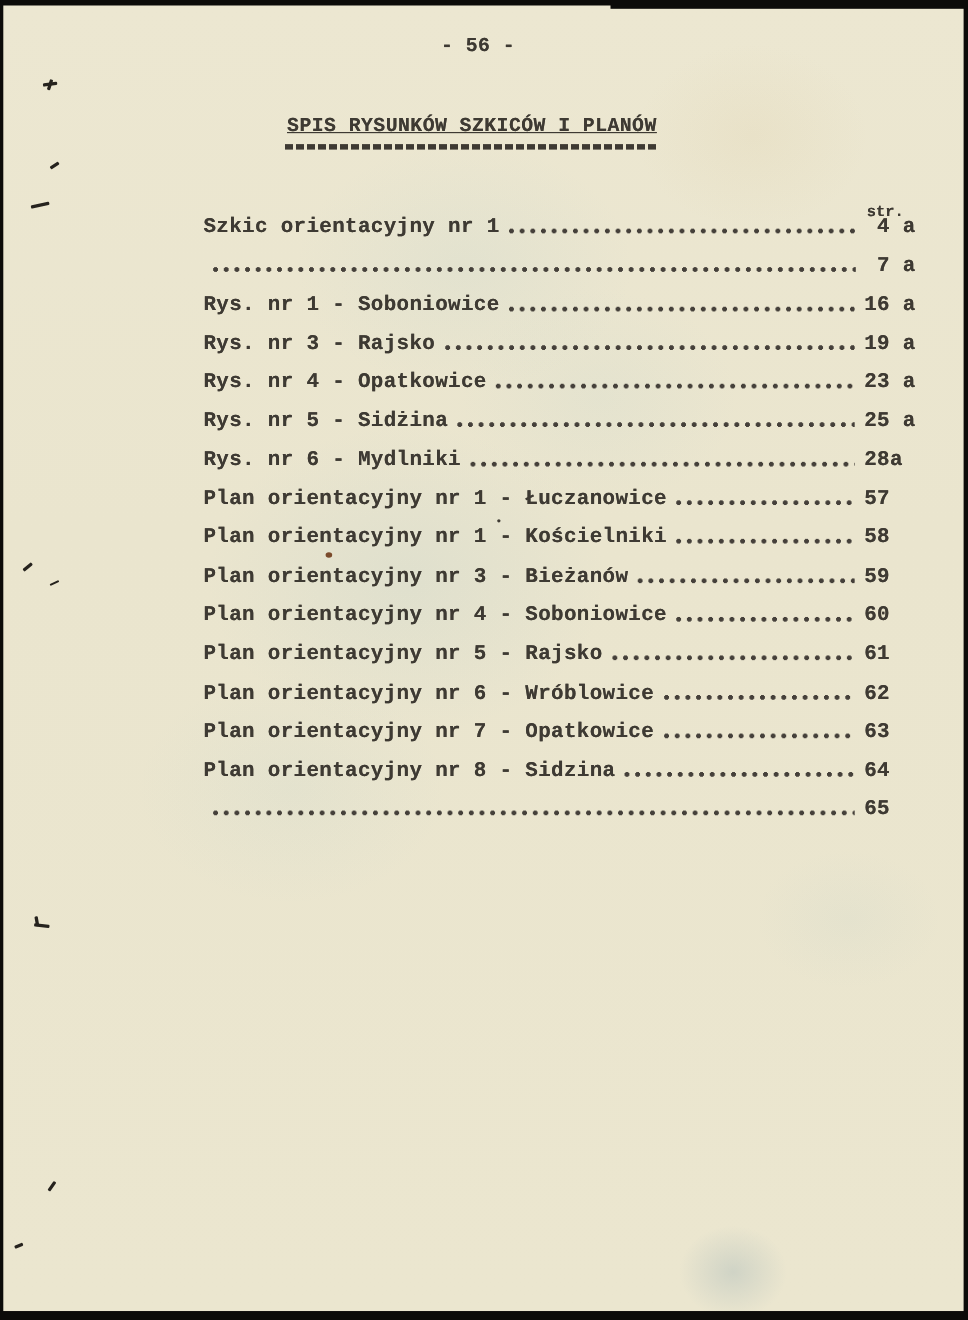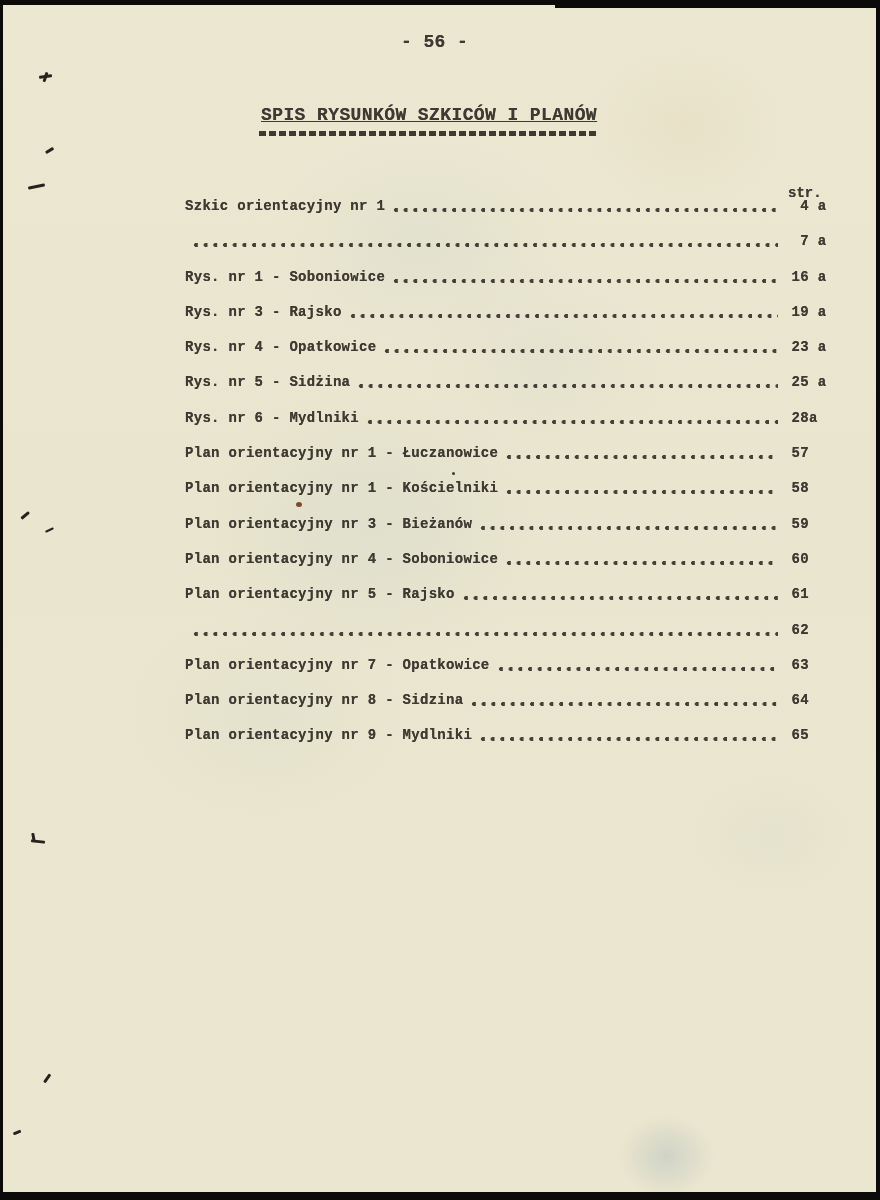--- a/index.html
+++ b/index.html
@@ -21,21 +21,21 @@
   .edge-strip{position:absolute;background:#0c0b09;}
   .ink{color:#3e3a33;text-shadow:0 0 0.6px rgba(62,58,51,0.85);font-weight:bold;}
   .hdr-pagenum{position:absolute;left:398px;top:27px;font-size:18px;line-height:20px;letter-spacing:0.4px;}
   .doc-title{position:absolute;left:258px;top:100px;font-size:18px;line-height:20px;letter-spacing:0.4px;text-decoration:underline;}
   .title-underline{
     position:absolute;left:256px;top:126px;width:338px;height:5px;
     background:repeating-linear-gradient(90deg,#3e3a33 0 7px,rgba(0,0,0,0) 7px 10px);
   }
   .col-header{position:absolute;left:785px;top:158px;font-size:14px;line-height:20px;margin-top:20px;}
   #toc-list{position:absolute;left:182px;top:184px;width:652px;}
-  .toc-row{display:flex;height:35.3px;line-height:35.3px;font-size:14px;letter-spacing:0.3px;}
+  .toc-row{display:flex;height:35.3px;line-height:35.3px;font-size:19px;letter-spacing:0.3px;}
   .toc-label{white-space:pre;flex:0 0 auto;}
   .toc-leader{
     flex:1 1 auto;margin-left:7px;margin-right:9px;
     background-image:radial-gradient(circle 2.2px at 4px 50%, #45403a 95%, rgba(0,0,0,0) 100%);
     background-size:9.7px 6px;background-repeat:repeat-x;background-position:left 0 top 18px;
   }
   .toc-num{flex:0 0 22px;text-align:right;white-space:pre;}
   .toc-suffix{flex:0 0 28px;text-align:left;white-space:pre;}
   .speck{position:absolute;background:#26231e;border-radius:1px;}
   .speck-dot{position:absolute;border-radius:50%;}
@@ -132,41 +132,41 @@
   </div>
 
   <div class="toc-row ink">
     <span class="toc-label">Plan orientacyjny nr 5 - Rajsko</span>
     <span class="toc-leader"></span>
     <span class="toc-num">61</span>
     <span class="toc-suffix"></span>
   </div>
 
   <div class="toc-row ink">
+    <span class="toc-label">Plan orientacyjny nr 6 - Wróblowice</span>
     <span class="toc-leader"></span>
     <span class="toc-num">62</span>
     <span class="toc-suffix"></span>
   </div>
 
   <div class="toc-row ink">
     <span class="toc-label">Plan orientacyjny nr 7 - Opatkowice</span>
     <span class="toc-leader"></span>
     <span class="toc-num">63</span>
     <span class="toc-suffix"></span>
   </div>
 
   <div class="toc-row ink">
     <span class="toc-label">Plan orientacyjny nr 8 - Sidzina</span>
     <span class="toc-leader"></span>
     <span class="toc-num">64</span>
     <span class="toc-suffix"></span>
   </div>
 
   <div class="toc-row ink">
-    <span class="toc-label">Plan orientacyjny nr 9 - Mydlniki</span>
     <span class="toc-leader"></span>
     <span class="toc-num">65</span>
     <span class="toc-suffix"></span>
   </div>
 </div>
 
     <div class="speck" style="left:36px;top:70px;width:13px;height:2.5px;transform:rotate(-8deg);"></div>
     <div class="speck" style="left:41px;top:67px;width:2.5px;height:10px;transform:rotate(18deg);"></div>
     <div class="speck" style="left:42px;top:144px;width:9px;height:2.5px;transform:rotate(-32deg);"></div>
     <div class="speck" style="left:25px;top:180px;width:17px;height:3px;transform:rotate(-12deg);"></div>

